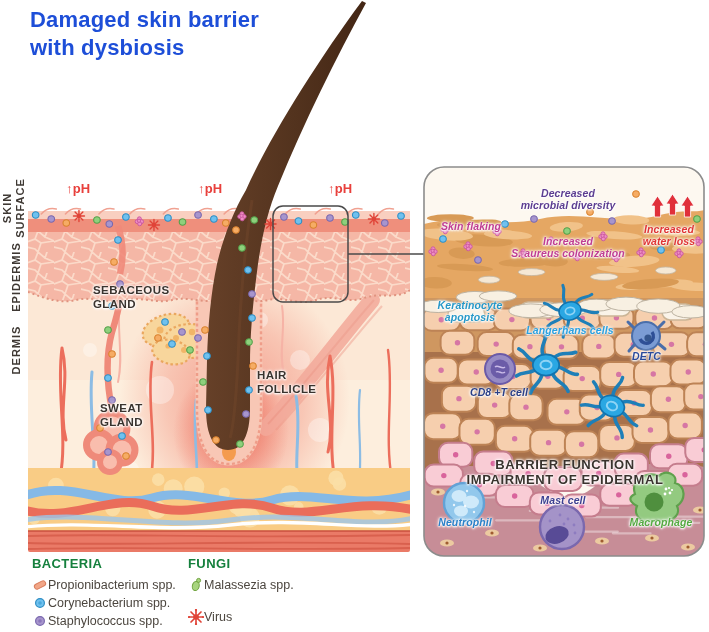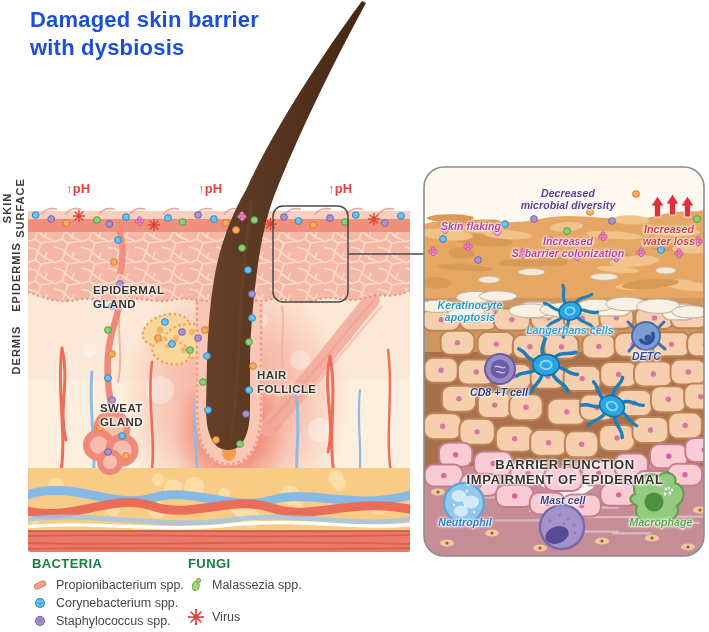--- a/index.html
+++ b/index.html
@@ -15,21 +15,21 @@
   .sm{font-size:10.5px;letter-spacing:.1px;font-style:italic;}
   .purple{color:#5c3d91}.magenta{color:#c03d92}.red{color:#e03434}
   .teal{color:#2798c8}.blue{color:#2aa0e0}.navy{color:#2a4a9a}.cd8c{color:#2b3f86}
   .nblue{color:#2a80c8}.mnavy{color:#3c3f90}.green{color:#55aa42}
   .impair{font-size:13px;letter-spacing:.6px;color:#3a332e;}
   .vlbl{position:absolute;z-index:3;font-weight:bold;font-size:11px;letter-spacing:1px;color:#3e3833;
         transform:translate(-50%,-50%) rotate(-90deg);text-align:center;line-height:1.2;white-space:nowrap;}
   .legend{position:absolute;z-index:3;top:556px;}
   .lg-b{left:32px;} .lg-f{left:188px;}
   .lg-h{font-weight:bold;font-size:13px;color:#15803d;letter-spacing:.4px;margin-bottom:6px;}
-  .lg-row{display:flex;align-items:center;gap:8px;font-size:12.5px;color:#4c463f;margin-bottom:3px;height:15px;}
+  .lg-row{display:flex;align-items:center;font-size:12.5px;color:#4c463f;margin-bottom:3px;height:15px;}
   .lg-gap{height:14px;}
   .lg-ic{width:16px;height:16px;flex:0 0 16px;}
 </style>
 </head>
 <body>
 
 <div class="stage">
 
 <svg class="art" width="709" height="632" viewBox="0 0 709 632">
   <defs>
@@ -606,40 +606,40 @@
   <div>SURFACE</div>
 </div>
 <div class="vlbl" style="left:17px;top:277px;">EPIDERMIS</div>
 <div class="vlbl" style="left:17px;top:350px;">DERMIS</div>
 
 <div class="lbl ph" style="left:66px;top:181px;">↑pH</div>
 <div class="lbl ph" style="left:198px;top:181px;">↑pH</div>
 <div class="lbl ph" style="left:328px;top:181px;">↑pH</div>
 
 <div class="lbl" style="left:93px;top:284px;">
-  <div>EPIDERMAL</div>
+  <div>SEBACEOUS</div>
       <div>GLAND</div>
 </div>
 <div class="lbl" style="left:100px;top:402px;">
   <div>SWEAT</div>
       <div>GLAND</div>
 </div>
 <div class="lbl" style="left:257px;top:369px;">
   <div>HAIR</div>
       <div>FOLLICLE</div>
 </div>
 
 <div class="lbl sm ctr purple" style="left:488px;top:187px;width:160px;">
   <div>Decreased</div>
       <div>microbial diversity</div>
 </div>
 <div class="lbl sm magenta" style="left:441px;top:220px;">Skin flaking</div>
 <div class="lbl sm ctr magenta" style="left:488px;top:235px;width:160px;">
   <div>Increased</div>
-      <div>S. barrier colonization</div>
+      <div>S. aureus colonization</div>
 </div>
 <div class="lbl sm ctr red" style="left:638px;top:223px;width:62px;">
   <div>Increased</div>
       <div>water loss</div>
 </div>
 <div class="lbl sm ctr teal" style="left:434px;top:299px;width:72px;">
   <div>Keratinocyte</div>
       <div>apoptosis</div>
 </div>
 <div class="lbl sm ctr blue" style="left:515px;top:324px;width:110px;">Langerhans cells</div>

